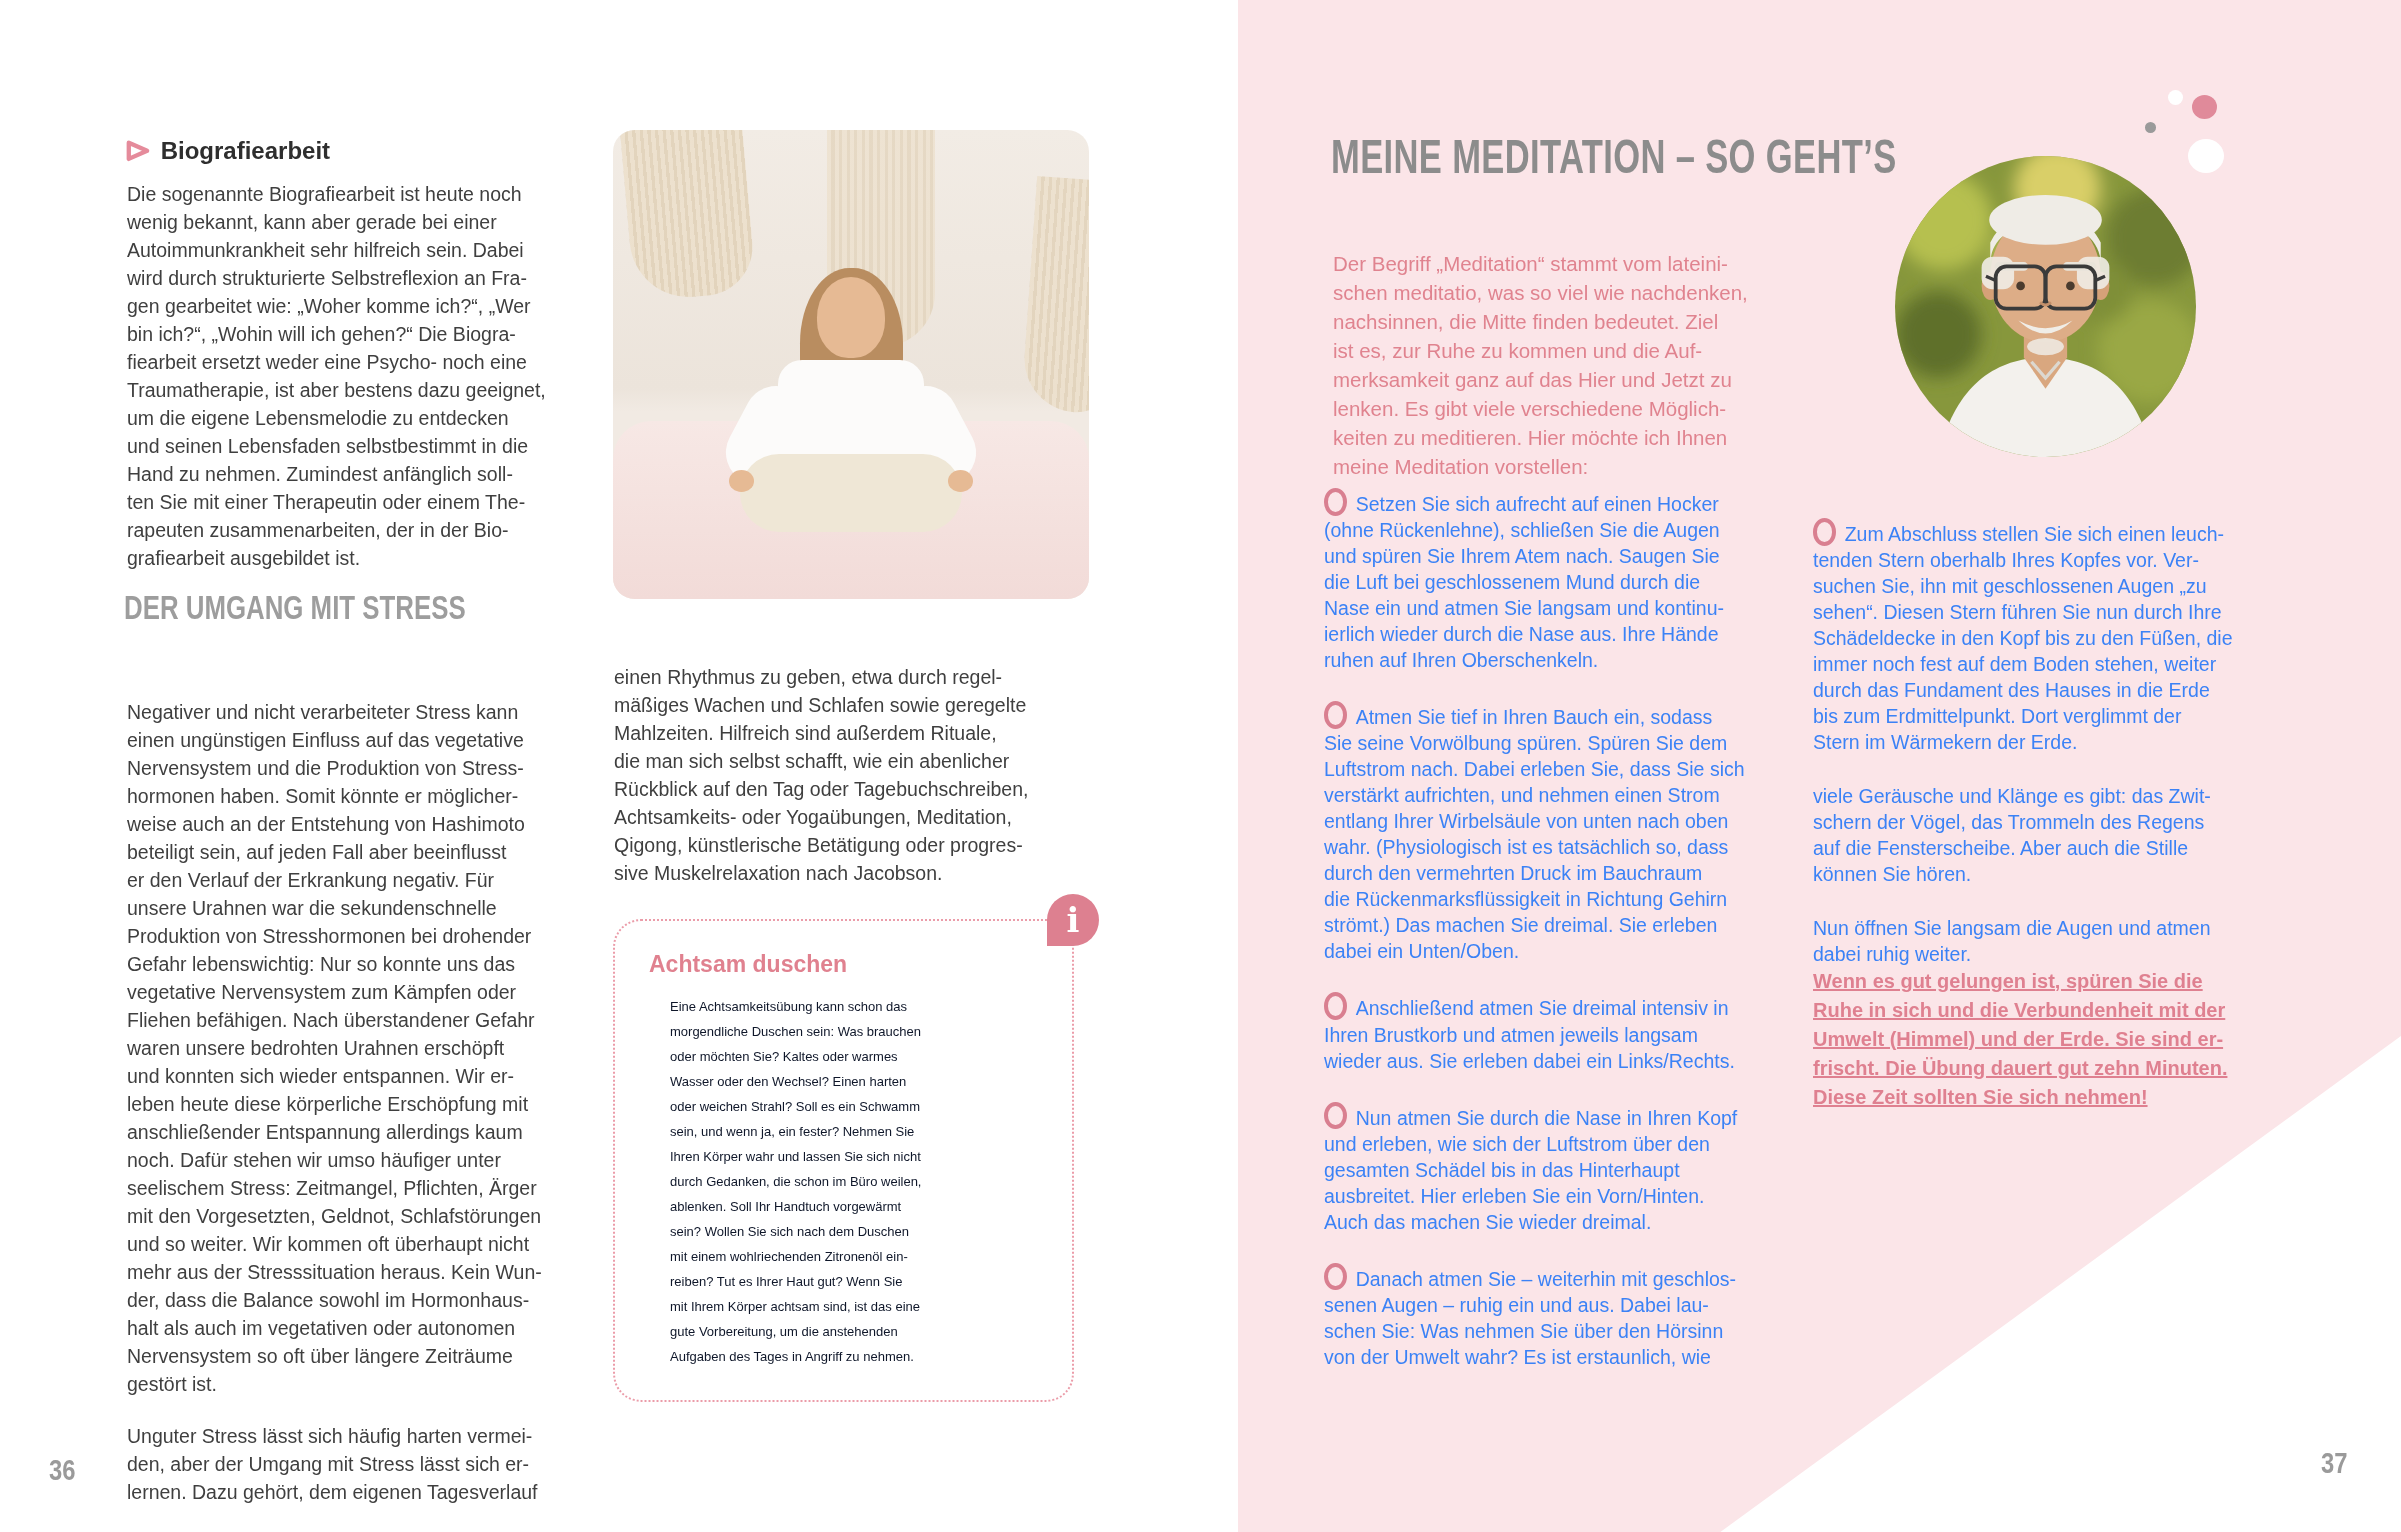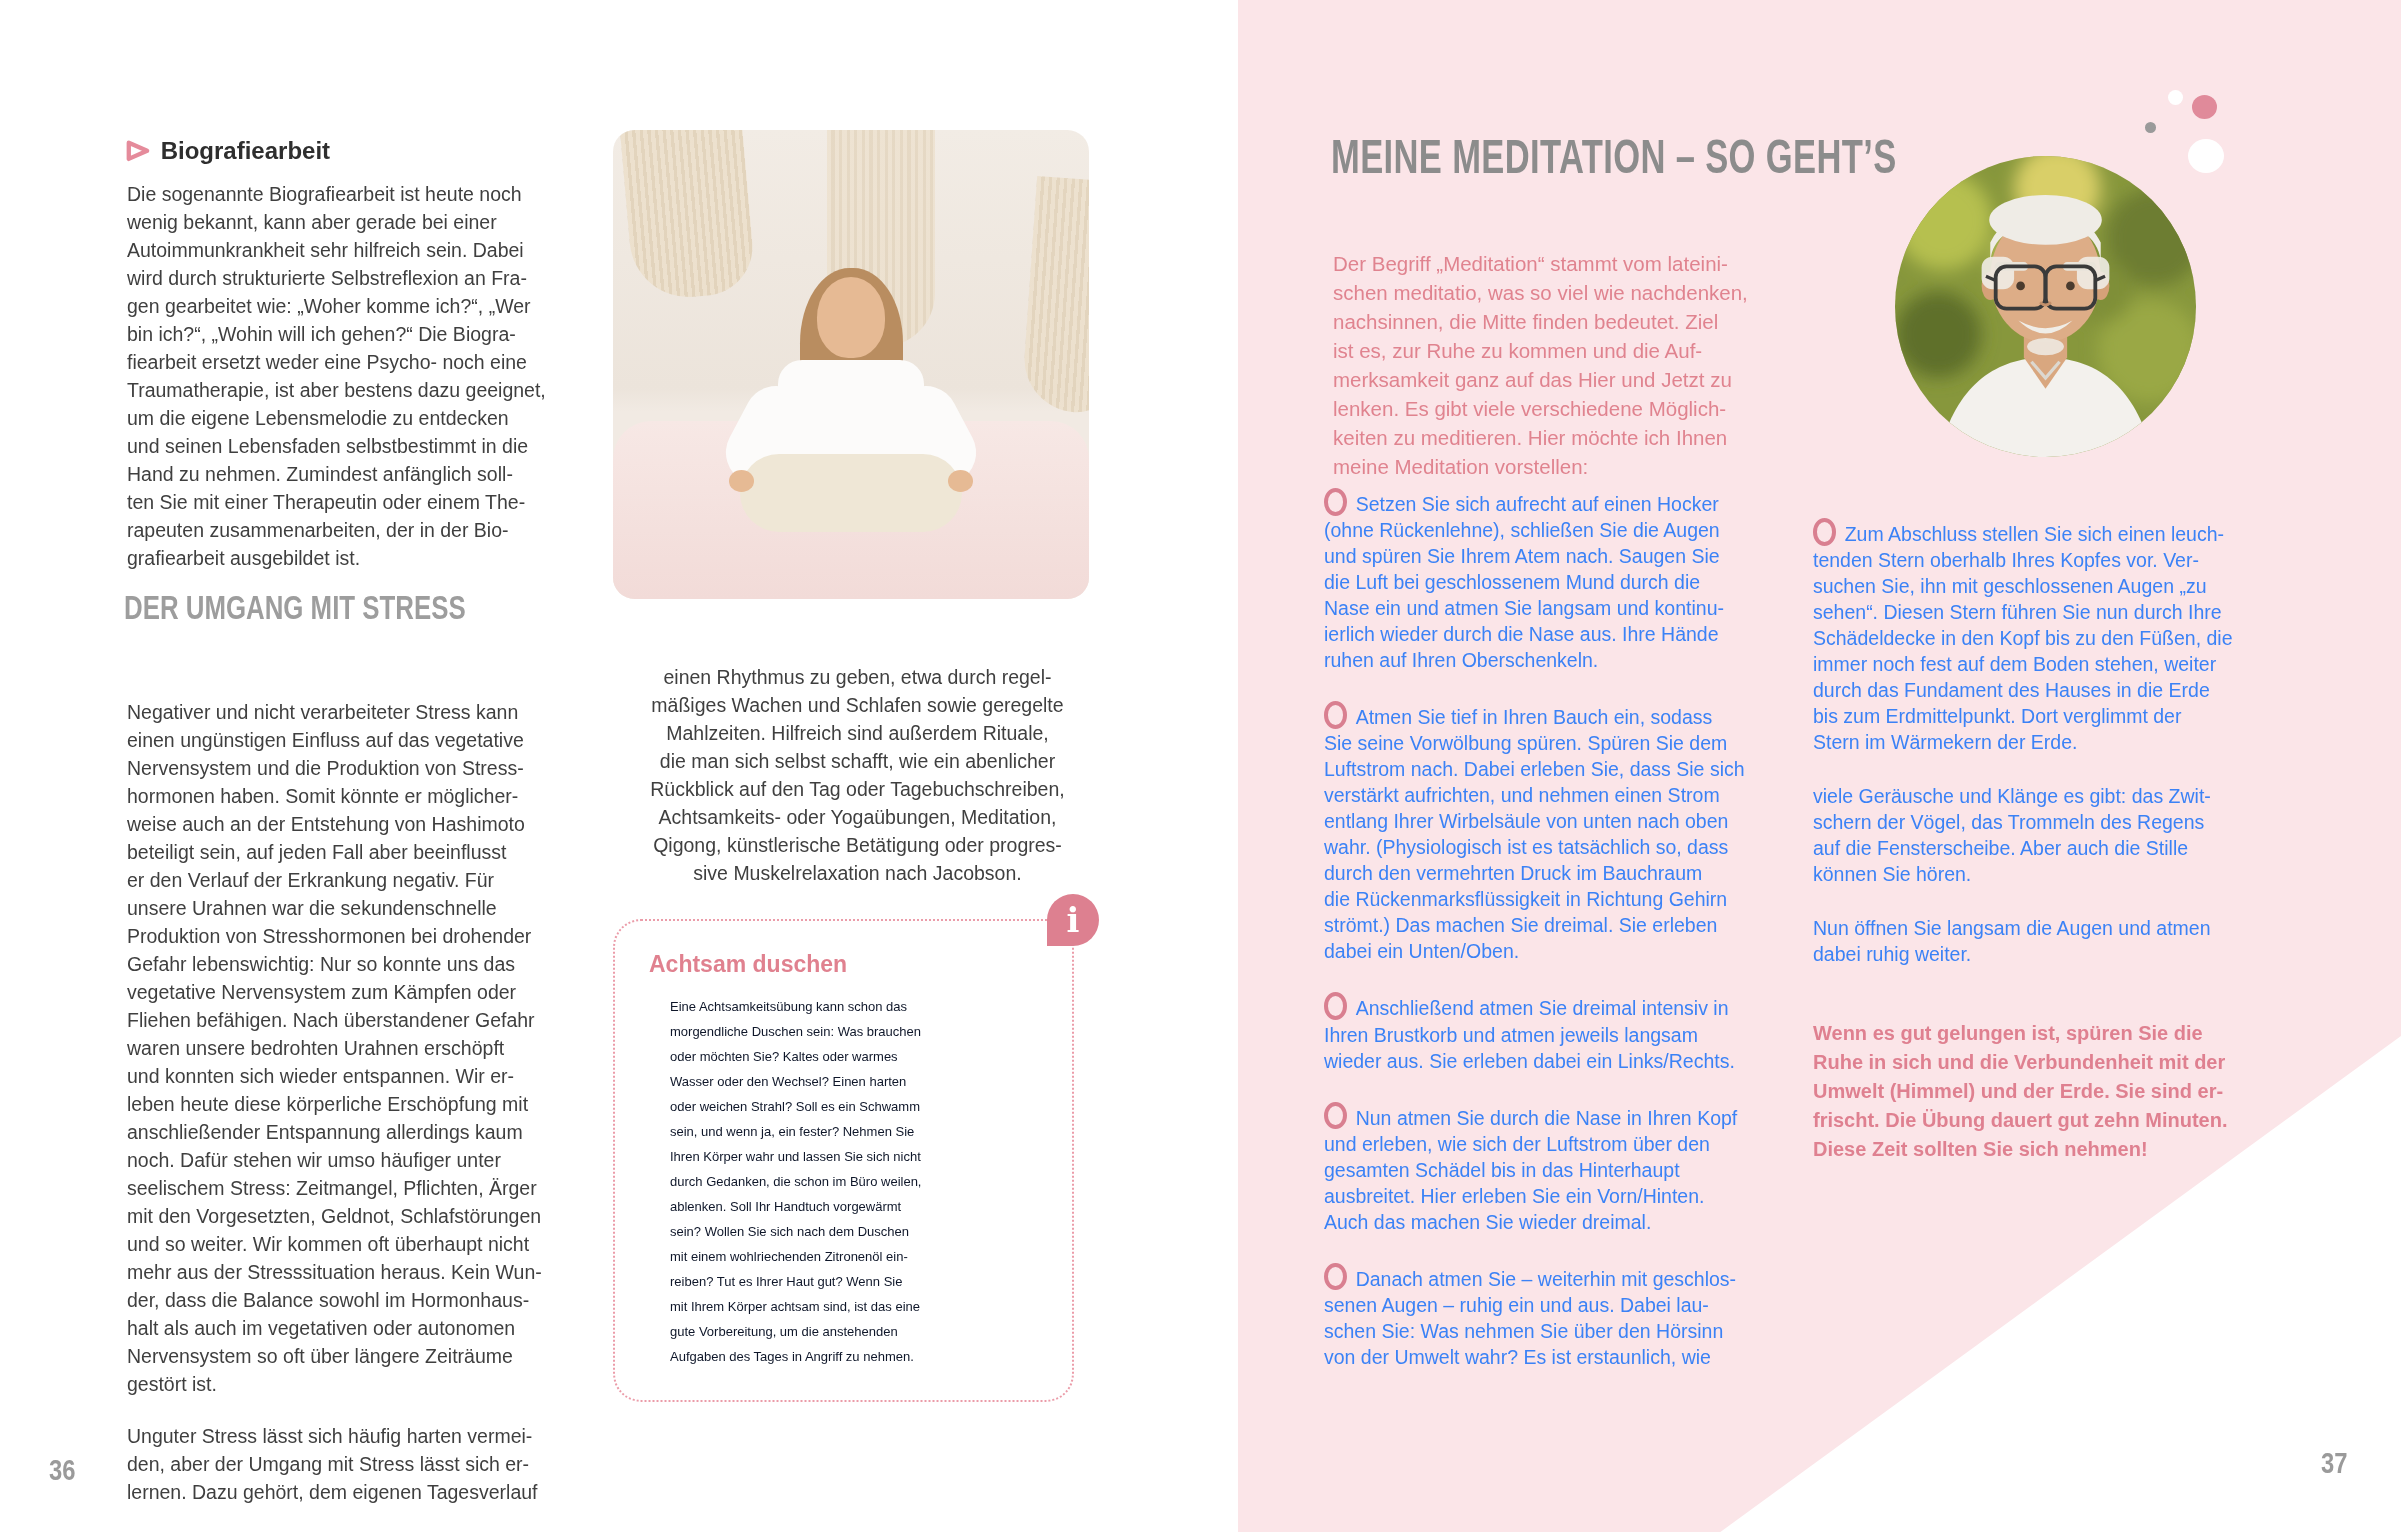--- a/index.html
+++ b/index.html
@@ -137,21 +137,21 @@
   <div class="abs" style="left:187px;top:138px;width:103px;height:157px;background:#b98d60;border-radius:48% 48% 42% 42%;"></div>
   <div class="abs" style="left:204px;top:147px;width:68px;height:81px;background:#e6ba94;border-radius:50% 50% 46% 46%;"></div>
   <div class="abs" style="left:165px;top:230px;width:146px;height:135px;background:#fcfbfa;border-radius:24px 24px 19px 19px;"></div>
   <div class="abs" style="left:122px;top:254px;width:65px;height:103px;background:#fcfbfa;border-radius:32px;transform:rotate(28deg);"></div>
   <div class="abs" style="left:289px;top:254px;width:65px;height:103px;background:#fcfbfa;border-radius:32px;transform:rotate(-28deg);"></div>
   <div class="abs" style="left:127px;top:324px;width:222px;height:78px;background:#efe7d6;border-radius:41px;"></div>
   <div class="abs" style="left:116px;top:340px;width:25px;height:21.6px;background:#e6ba94;border-radius:50%;"></div>
   <div class="abs" style="left:335px;top:340px;width:25px;height:21.6px;background:#e6ba94;border-radius:50%;"></div>
 </div>
 
-<p class="abs body-txt pre" style="left:614px;top:663px;width:487px;text-align:center;">einen Rhythmus zu geben, etwa durch regel-
+<p class="abs body-txt pre" style="left:614px;top:663px;width:487px;">einen Rhythmus zu geben, etwa durch regel-
 mäßiges Wachen und Schlafen sowie geregelte
 Mahlzeiten. Hilfreich sind außerdem Rituale,
 die man sich selbst schafft, wie ein abenlicher
 Rückblick auf den Tag oder Tagebuchschreiben,
 Achtsamkeits- oder Yogaübungen, Meditation,
 Qigong, künstlerische Betätigung oder progres-
 sive Muskelrelaxation nach Jacobson.</p>
 
 <div class="abs achtsam-box">
   <div class="box-heading">Achtsam duschen</div>
@@ -275,21 +275,21 @@
 immer noch fest auf dem Boden stehen, weiter
 durch das Fundament des Hauses in die Erde
 bis zum Erdmittelpunkt. Dort verglimmt der
 Stern im Wärmekern der Erde.</span></p>
   <p class="bullet body-txt-r pre">viele Geräusche und Klänge es gibt: das Zwit-
 schern der Vögel, das Trommeln des Regens
 auf die Fensterscheibe. Aber auch die Stille
 können Sie hören.</p>
   <p class="body-txt-r pre">Nun öffnen Sie langsam die Augen und atmen
 dabei ruhig weiter.</p>
-  <p class="closing-txt pre" style="margin-top:52px;">Wenn es gut gelungen ist, spüren Sie die
+  <p class="closing-txt pre" style="text-decoration:underline;">Wenn es gut gelungen ist, spüren Sie die
 Ruhe in sich und die Verbundenheit mit der
 Umwelt (Himmel) und der Erde. Sie sind er-
 frischt. Die Übung dauert gut zehn Minuten.
 Diese Zeit sollten Sie sich nehmen!</p>
 </div>
 
 <div class="abs" style="left:2321px;top:1447px;">
   <span class="condensed page-num">37</span>
 </div>
 

